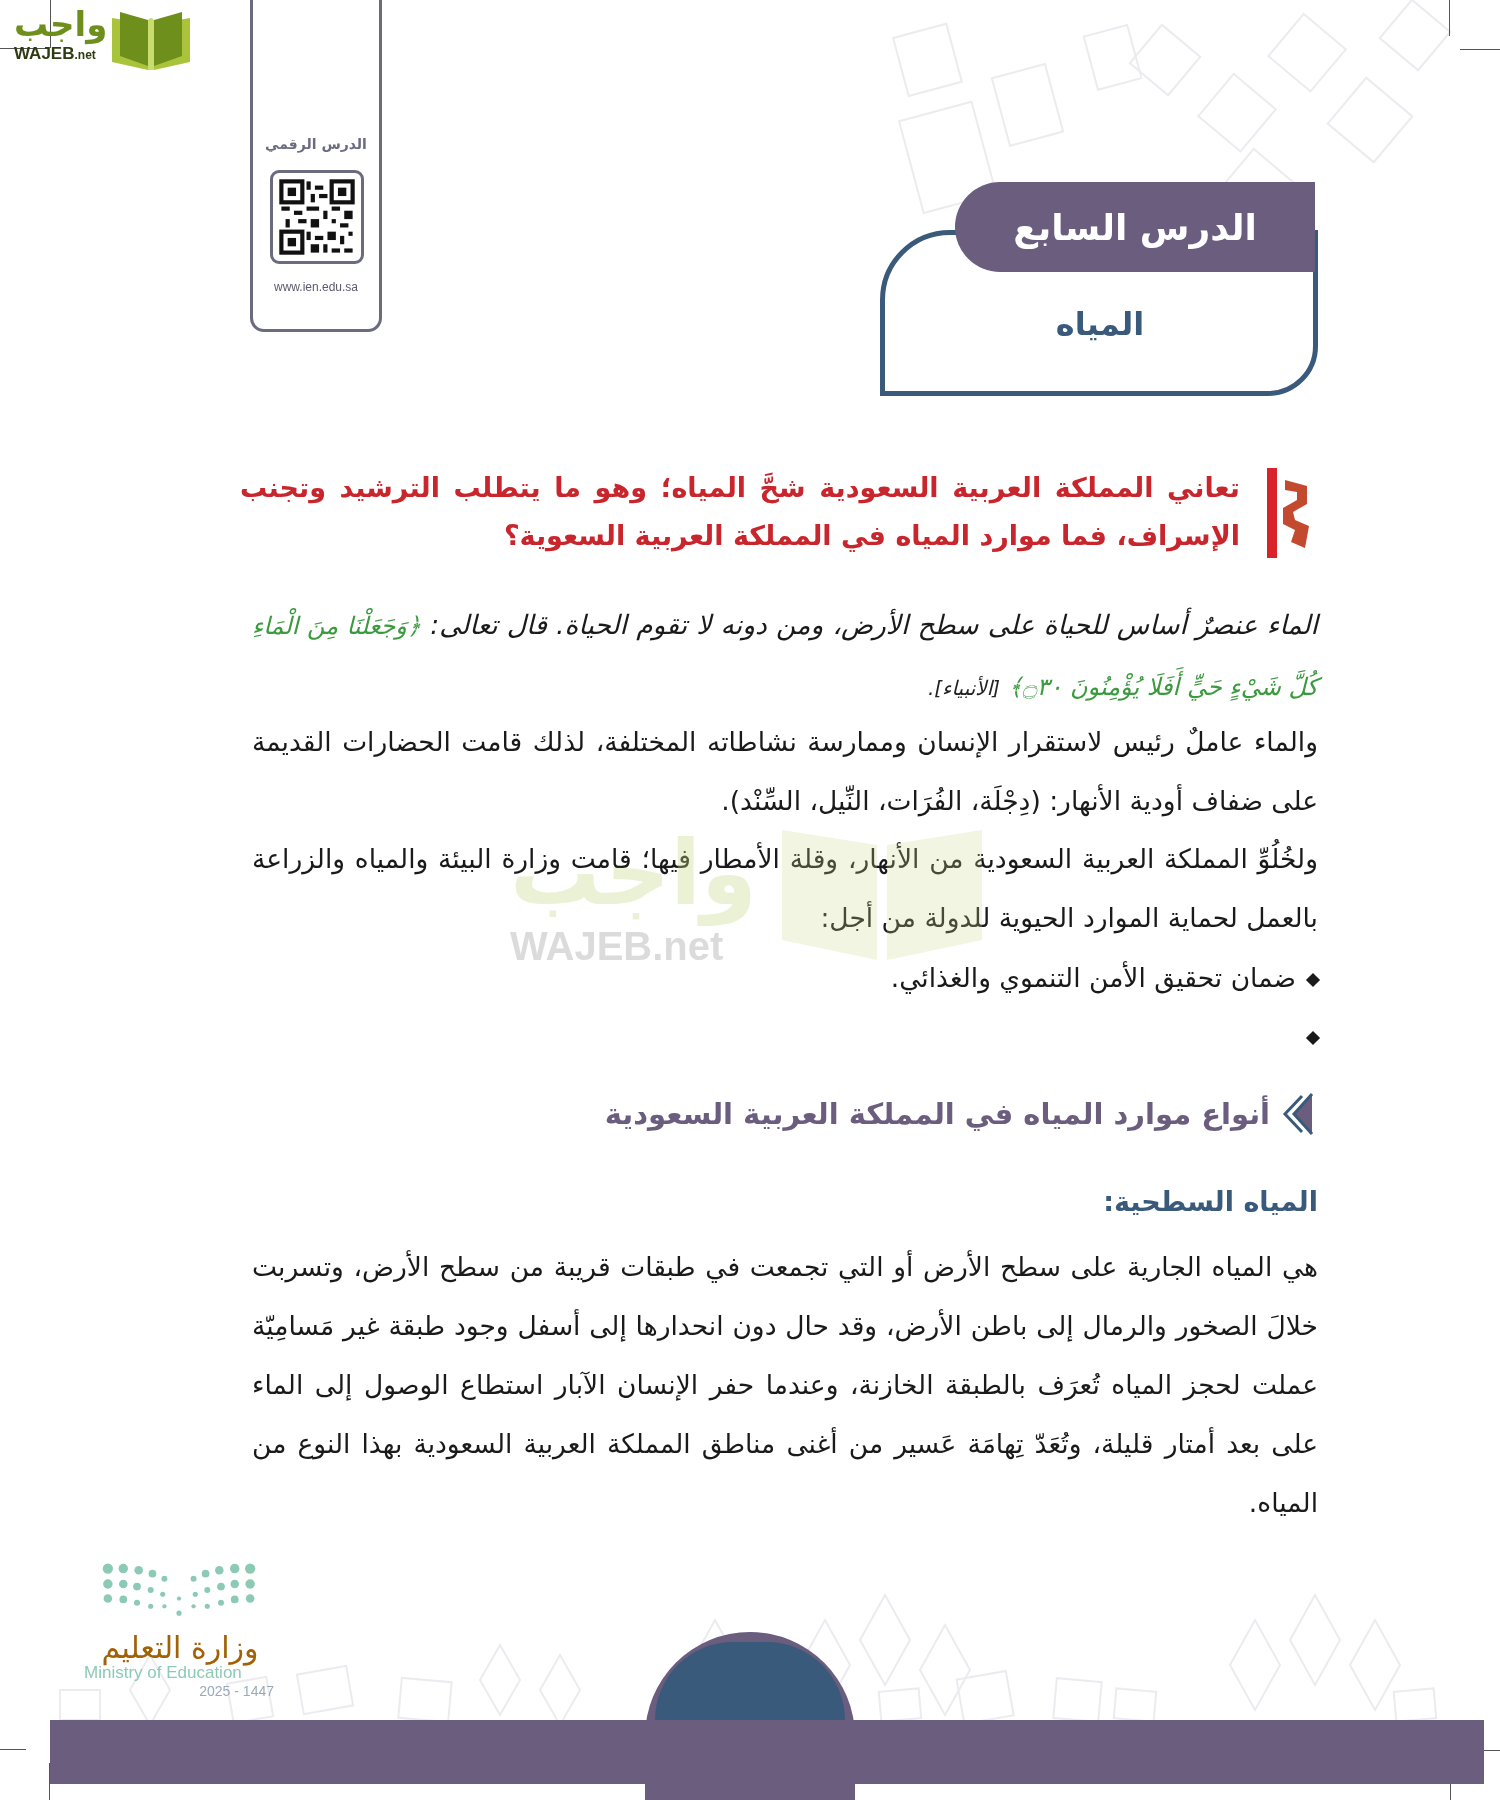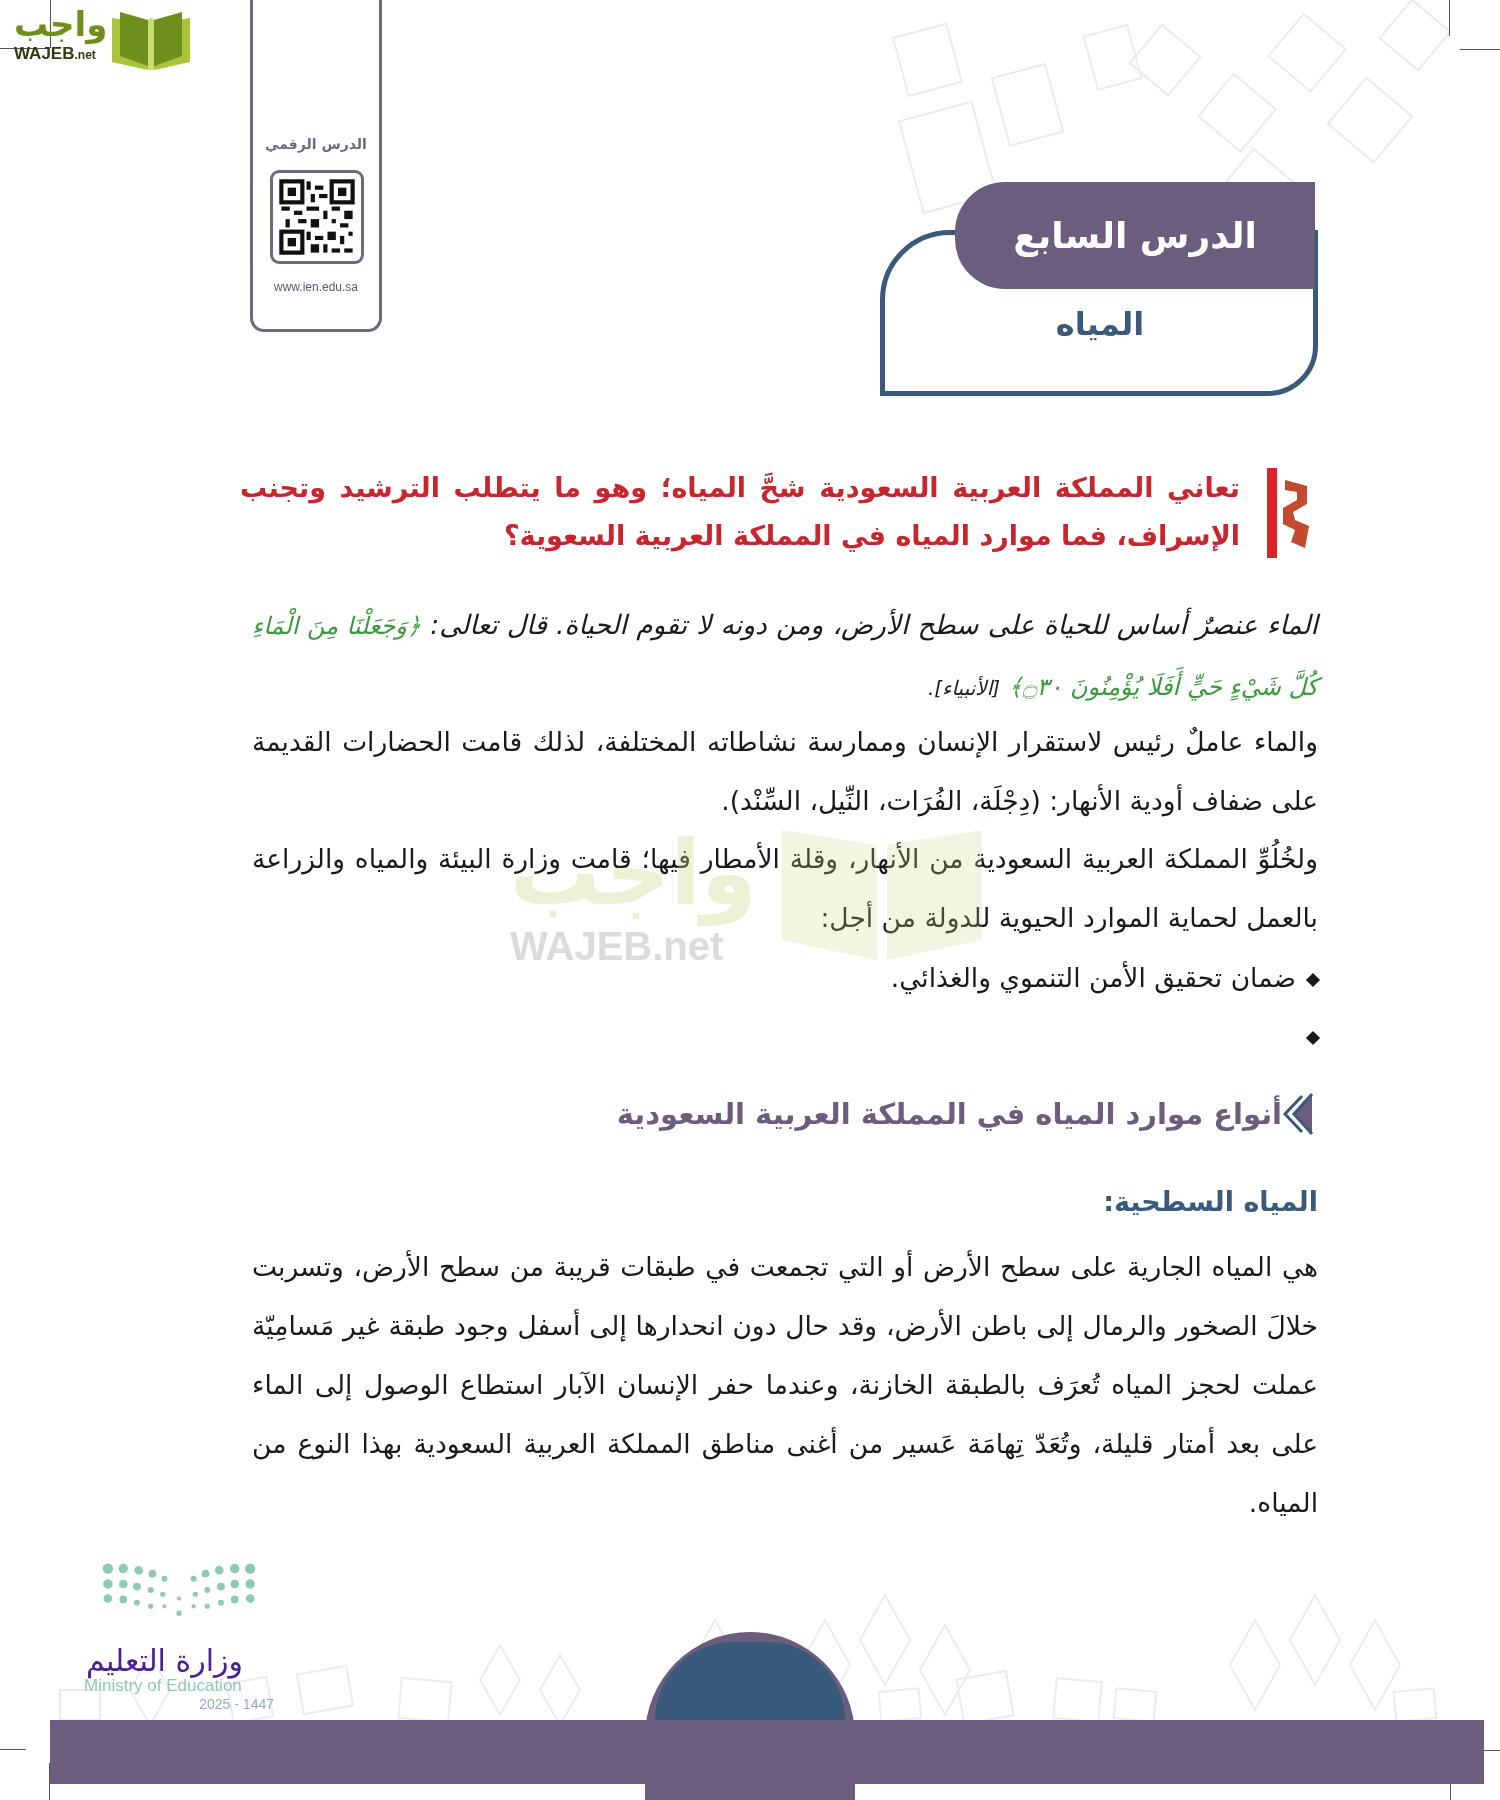--- a/index.html
+++ b/index.html
@@ -30,21 +30,21 @@
     border:3px solid #6b6b80; border-radius:9px; box-sizing:border-box; background:#fff;
   }
   .qr-url { position:absolute; top:290px; width:100%; text-align:center; font-size:12px; color:#5b5b6e; font-family:"Liberation Sans", sans-serif; }
 
   
   .lesson-frame {
     left:880px; top:230px; width:438px; height:166px;
     border:5px solid #3a5a7c; border-radius:70px 0 50px 0; box-sizing:border-box; background:#fff;
   }
   .lesson-pill {
-    left:955px; top:182px; width:360px; height:107px;
+    left:955px; top:182px; width:360px; height:90px;
     background:#6a5d7e; border-radius:50px 0 0 50px;
     display:flex; align-items:center; justify-content:center;
   }
   .lesson-num { color:#fff; font-size:36px; font-weight:bold; direction:rtl; }
   .lesson-title {
     left:1000px; top:305px; width:200px; text-align:center;
     font-size:32px; font-weight:bold; color:#3a5a7c; direction:rtl;
   }
 
   
@@ -62,29 +62,29 @@
   }
   .ayah { color:#3b9a3e; font-family:"DejaVu Serif", serif; font-size:24px; }
   .ref { color:#222; font-size:20px; }
 
   .bullet { position:absolute; right:182px; direction:rtl; font-size:26.5px; color:#1a1a1a; line-height:59px; }
   .bullet .dot { display:inline-block; width:10px; height:10px; background:#1a1a1a; transform:rotate(45deg); margin-left:12px; vertical-align:middle; }
 
   
   .section-h {
     right:186px; top:1092px; direction:rtl; font-size:29px; font-weight:bold; color:#6a5d7e;
-    display:flex; align-items:center; 
+    display:flex; align-items:center; gap:12px;
   }
   .chev { width:32px; height:44px; }
   .sub-h { right:182px; top:1186px; direction:rtl; font-size:27px; font-weight:bold; color:#3a5a7c; }
 
   
   .moe { left:84px; top:1560px; width:190px; }
   .moe-dots { width:190px; height:60px; }
-  .moe-ar { font-size:30px; color:#4c1d95; margin-top:19px; direction:rtl; text-align:left; padding-left:2px; }
+  .moe-ar { font-size:30px; color:#a16207; margin-top:6px; direction:rtl; text-align:center; padding-left:2px; }
   .moe-en { font-size:17px; color:#8ccab4; font-family:"Liberation Sans", sans-serif; margin-top:-2px; }
   .moe-yr { font-size:14px; color:#9ab; font-family:"Liberation Sans", sans-serif;text-align:right; }
 
   .footer-bar { left:50px; top:1720px; width:1434px; height:64px; background:#6a5d7e; }
   .page-tab {
     left:645px; top:1632px; width:210px; height:200px; border-radius:105px 105px 0 0;
     background:#6a5d7e;
   }
   .page-inner {
     left:655px; top:1642px; width:190px; height:78px; border-radius:95px 95px 0 0;

